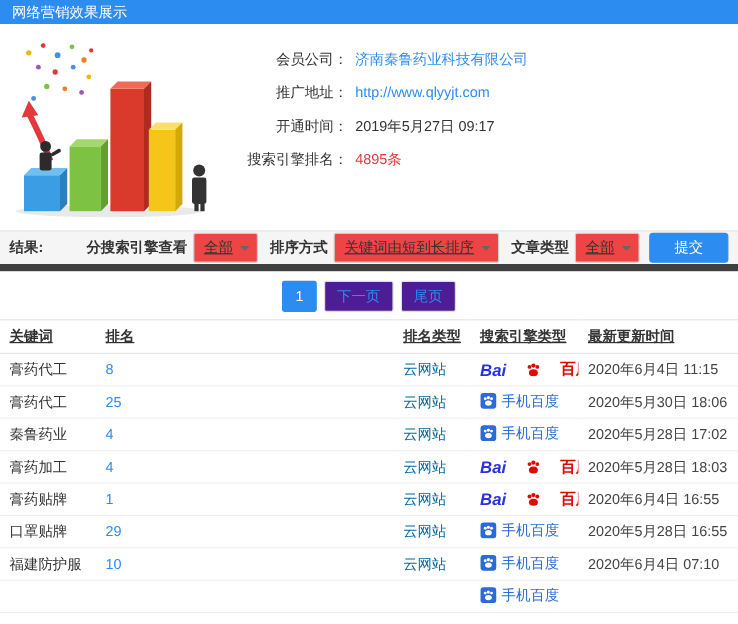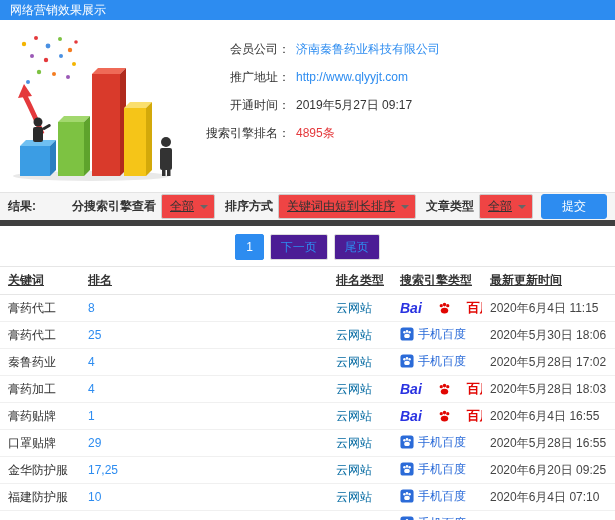--- a/index.html
+++ b/index.html
@@ -287,36 +287,20 @@
               <circle cx="5" cy="6" r="1.4" fill="#fff"></circle>
               <circle cx="8" cy="5" r="1.5" fill="#fff"></circle>
               <circle cx="11" cy="6" r="1.4" fill="#fff"></circle>
               <ellipse cx="8" cy="10.2" rx="3.2" ry="2.5" fill="#fff"></ellipse>
             </svg>
             <span>手机百度</span>
           </span></td>
     <td class="time">2020年5月28日 16:55</td>
   </tr>
 
-  <tr>
-    <td>金华防护服</td>
-    <td class="rank"><a>17,25</a></td>
-    <td class="rank-type">云网站</td>
-    <td><span class="bd-m">
-            <svg width="14" height="14" viewBox="0 0 16 16">
-              <rect x="0.5" y="0.5" width="15" height="15" rx="3" fill="#2b6bd8"></rect>
-              <circle cx="5" cy="6" r="1.4" fill="#fff"></circle>
-              <circle cx="8" cy="5" r="1.5" fill="#fff"></circle>
-              <circle cx="11" cy="6" r="1.4" fill="#fff"></circle>
-              <ellipse cx="8" cy="10.2" rx="3.2" ry="2.5" fill="#fff"></ellipse>
-            </svg>
-            <span>手机百度</span>
-          </span></td>
-    <td class="time">2020年6月20日 09:25</td>
-  </tr>
 
   <tr>
     <td>福建防护服</td>
     <td class="rank"><a>10</a></td>
     <td class="rank-type">云网站</td>
     <td><span class="bd-m">
             <svg width="14" height="14" viewBox="0 0 16 16">
               <rect x="0.5" y="0.5" width="15" height="15" rx="3" fill="#2b6bd8"></rect>
               <circle cx="5" cy="6" r="1.4" fill="#fff"></circle>
               <circle cx="8" cy="5" r="1.5" fill="#fff"></circle>

